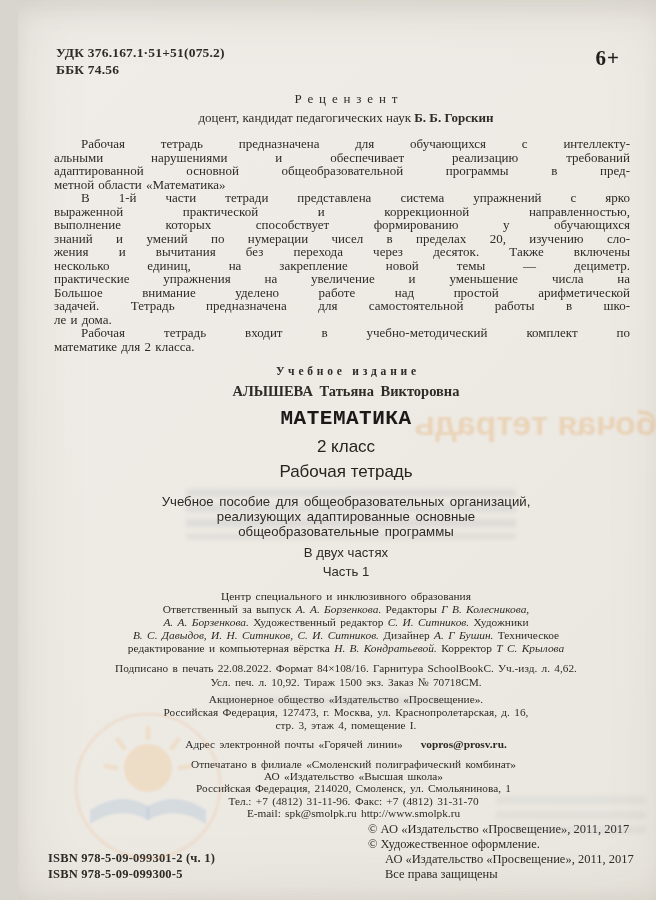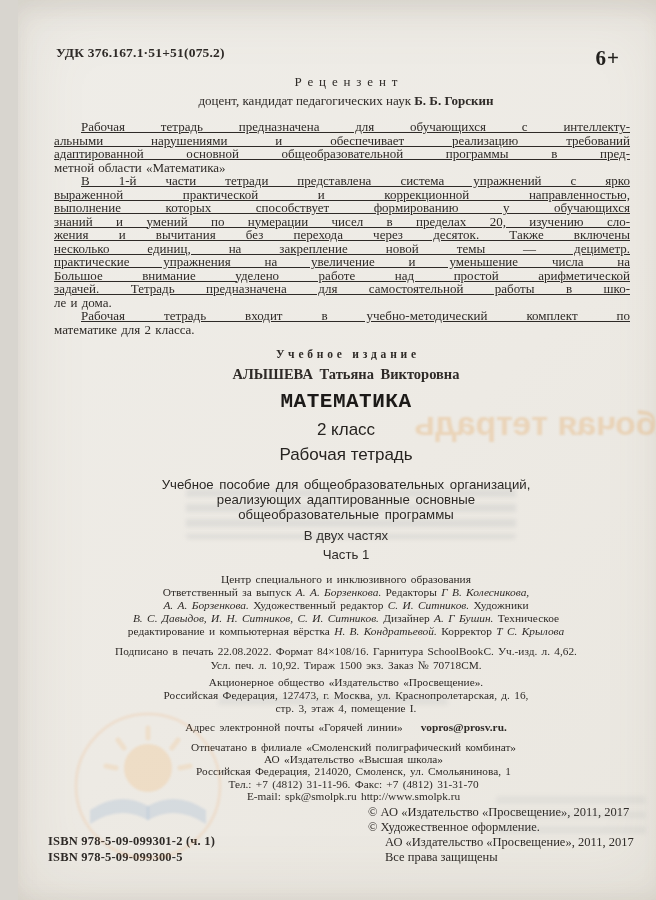--- a/index.html
+++ b/index.html
@@ -27,21 +27,21 @@
   
   .head{position:relative;margin:44px 38px 0 38px;}
   .codes{font-weight:bold;font-size:13.5px;line-height:17px;letter-spacing:.2px;}
   .acode{padding-left:30px;}
   .age{position:absolute;right:16px;top:2px;font-size:21px;font-weight:600;letter-spacing:1px;color:#22201d;}
   
   .rev-h{margin-top:13px;text-align:center;font-size:13px;letter-spacing:.45em;padding-left:.45em;}
   .rev-l{margin-top:3px;text-align:center;font-size:13px;}
   
   .annotation{margin:11px 44px 0 36px;font-size:13px;line-height:13.5px;word-spacing:1px;}
-  .annotation .ln.just{text-align:justify;text-align-last:justify;text-decoration:underline;}
+  .annotation .ln.just{text-align:justify;text-align-last:justify;}
   .annotation .ln.ind{text-indent:27px;}
   
   .c{text-align:center;}
   .ed-label{margin-top:12px;font-weight:bold;font-size:11.5px;letter-spacing:.33em;padding-left:.33em;}
   .ed-author{margin-top:6px;font-weight:bold;font-size:14.5px;word-spacing:3px;}
   .ed-title{margin-top:7px;font-family:Liberation Mono, monospace;font-weight:bold;font-size:21px;letter-spacing:.5px;color:#1c1a18;}
   .ed-grade{margin-top:7px;font-family:"Liberation Sans","DejaVu Sans",sans-serif;font-size:17px;color:#262320;}
   .ed-sub{margin-top:5px;font-family:"Liberation Sans","DejaVu Sans",sans-serif;font-size:17px;color:#262320;}
   .ed-desc{margin-top:13px;font-family:"Liberation Sans","DejaVu Sans",sans-serif;font-size:13.2px;line-height:14.8px;color:#2a2724;word-spacing:2px;}
   .ed-parts{margin-top:6px;font-family:"Liberation Sans","DejaVu Sans",sans-serif;font-size:13.2px;}
@@ -80,20 +80,21 @@
         <line x1="34" y1="60" x2="44" y2="62"></line>
       <line x1="118" y1="60" x2="108" y2="62"></line>
     </g>
     <path d="M18 104 Q48 84 76 100 Q104 84 134 104 L134 118 Q104 98 76 114 Q48 98 18 118 Z" fill="rgba(92,140,198,.5)"></path>
     <path d="M76 100 L76 114" stroke="rgba(92,140,198,.5)" stroke-width="3"></path>
   </svg>
 
   <div class="head">
     <div class="codes">
       <div>УДК 376.167.1·51+51(075.2)</div>
+      <div>ББК 74.56</div>
     </div>
     <div class="age">6+</div>
   </div>
 
   <div class="rev-h">Рецензент</div>
   <div class="rev-l"><span>доцент, кандидат педагогических наук </span><span class="b">Б. Б. Горскин</span></div>
 
   <div class="annotation">
       <div class="ln ind just">Рабочая тетрадь предназначена для обучающихся с интеллекту-</div>
       <div class="ln just">альными нарушениями и обеспечивает реализацию требований</div>

